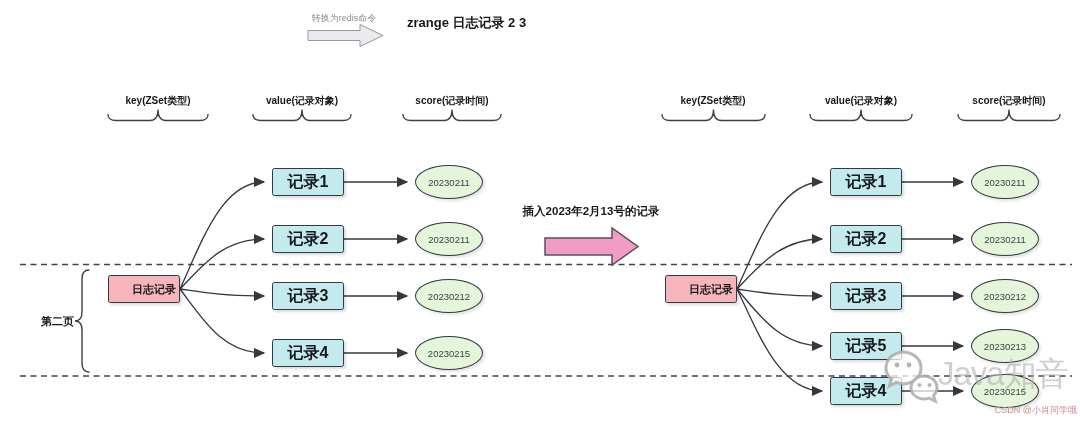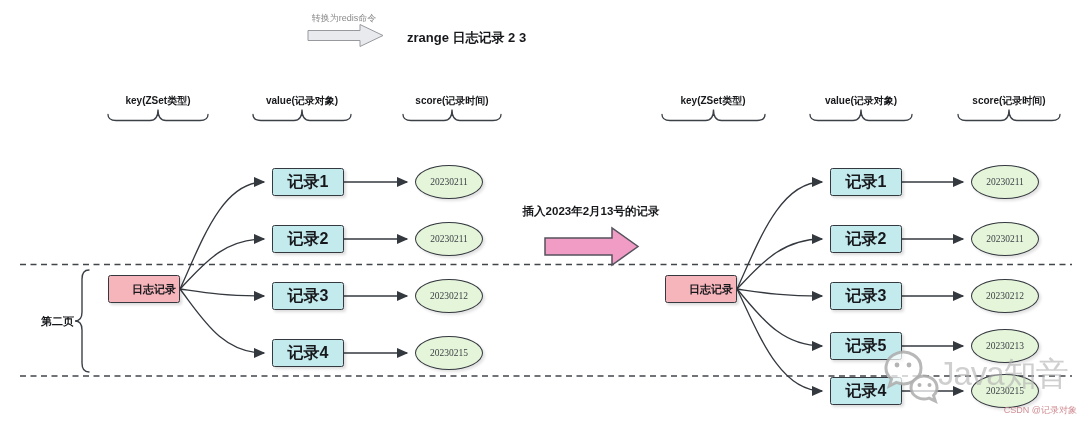--- a/index.html
+++ b/index.html
@@ -11,21 +11,21 @@
   .insert-label{position:absolute;font-size:11.5px;font-weight:bold;color:#17181b;white-space:nowrap;transform:translateX(-50%);z-index:2;}
   .hdr{position:absolute;font-size:10px;font-weight:bold;color:#17181b;white-space:nowrap;transform:translateX(-50%);z-index:2;}
   .key-box{position:absolute;width:72px;height:28px;background:#f5b5bb;border:1.4px solid #34383f;border-radius:2.5px;
            display:flex;align-items:center;justify-content:center;font-size:11px;font-weight:bold;color:#17181b;
            box-shadow:2px 2px 3px rgba(0,0,0,.15);z-index:1;box-sizing:border-box;padding-left:20px;}
   .record-box{position:absolute;width:72px;height:28px;background:#c3ebee;border:1.4px solid #34383f;border-radius:2.5px;
            display:flex;align-items:center;justify-content:center;font-size:16px;font-weight:bold;color:#17181b;
            box-shadow:2px 2px 3px rgba(0,0,0,.14);z-index:1;box-sizing:border-box;}
   .score-ellipse{position:absolute;width:68px;height:34px;background:#e5f5da;border:1.4px solid #34383f;border-radius:50%;
            display:flex;align-items:center;justify-content:center;font-size:9.5px;color:#3c4146;
-           box-shadow:2px 2px 3px rgba(0,0,0,.12);z-index:1;box-sizing:border-box;font-family:Liberation Serif, serif;}
+           box-shadow:2px 2px 3px rgba(0,0,0,.12);z-index:1;box-sizing:border-box;}
   .page-label{position:absolute;font-size:11px;font-weight:bold;color:#17181b;white-space:nowrap;z-index:2;}
   #watermark{position:absolute;left:938px;top:352px;font-size:33px;font-weight:normal;letter-spacing:-1px;
            color:rgba(178,178,178,0.62);z-index:5;white-space:nowrap;}
   #wm-icon{position:absolute;left:883px;top:349px;z-index:5;}
   #credit{position:absolute;right:3px;top:404px;font-size:9px;color:#d08d93;z-index:5;white-space:nowrap;}
 </style>
 </head>
 <body>
 
 <div id="canvas">
@@ -60,21 +60,21 @@
       <line x1="902" y1="239" x2="963" y2="239" stroke="#34383f" stroke-width="1.3" marker-end="url(#arrowhead)"></line>
       <line x1="902" y1="296" x2="963" y2="296" stroke="#34383f" stroke-width="1.3" marker-end="url(#arrowhead)"></line>
       <line x1="902" y1="346" x2="963" y2="346" stroke="#34383f" stroke-width="1.3" marker-end="url(#arrowhead)"></line>
       <line x1="902" y1="391" x2="963" y2="391" stroke="#34383f" stroke-width="1.3" marker-end="url(#arrowhead)"></line>
       <path d="M 89 270 Q 82 270 82 279 L 82 312 Q 82 321 75 321 Q 82 321 82 330 L 82 363 Q 82 372 89 372" fill="none" stroke="#3c4147" stroke-width="1.4" stroke-linecap="round"></path>
       <path d="M308 30.5 L360 30.5 L360 24.5 L383 35.5 L360 46.5 L360 40.5 L308 40.5 Z" fill="#e8eaee" stroke="#97999e" stroke-width="1"></path>
       <path d="M545 238 L612 238 L612 228 L638 246.5 L612 265 L612 255 L545 255 Z" fill="#f09cc5" stroke="#56525e" stroke-width="1.5"></path>
     </svg>
 
   <div class="small-gray" style="left:344px;top:12px;">转换为redis命令</div>
-  <div class="top-text" style="left:407px;top:29px;">zrange 日志记录 2 3</div>
+  <div class="top-text" style="left:407px;top:14px;">zrange 日志记录 2 3</div>
 
   <div class="insert-label" style="left:591px;top:204px;">插入2023年2月13号的记录</div>
 
   <div class="key-box" style="left:108px;top:275px;">日志记录</div>
   <div class="key-box" style="left:665px;top:275px;">日志记录</div>
 
   <div class="page-label" style="left:41px;top:314px;">第二页</div>
 
   <svg id="wm-icon" width="58" height="56" viewBox="0 0 58 56">
     <g fill="rgba(255,255,255,0.72)" stroke="rgba(172,172,172,0.85)" stroke-width="3">
@@ -82,21 +82,21 @@
       <path d="M28 39 a13 11.5 0 1 1 22.5 7.5 l1.8 5.6 -6.2 -3 a13 11.5 0 0 1 -18.1 -10.1 z"></path>
     </g>
     <g fill="rgba(172,172,172,0.9)">
       <circle cx="14" cy="16" r="2.4"></circle>
         <circle cx="26" cy="16" r="2.4"></circle>
       <circle cx="36.5" cy="36" r="2"></circle>
         <circle cx="46.5" cy="36" r="2"></circle>
     </g>
   </svg>
   <div id="watermark">Java知音</div>
-  <div id="credit">CSDN @记录对象</div>
+  <div id="credit">CSDN @小肖同学哦</div>
 <div class="hdr" style="left: 158px; top: 94px;">key(ZSet类型)</div>
     <div class="hdr" style="left: 302px; top: 94px;">value(记录对象)</div>
     <div class="hdr" style="left: 452px; top: 94px;">score(记录时间)</div>
     <div class="record-box" style="left: 272px; top: 168px;">记录1</div>
     <div class="score-ellipse" style="left: 415px; top: 165px;">20230211</div>
     <div class="record-box" style="left: 272px; top: 225px;">记录2</div>
     <div class="score-ellipse" style="left: 415px; top: 222px;">20230211</div>
     <div class="record-box" style="left: 272px; top: 282px;">记录3</div>
     <div class="score-ellipse" style="left: 415px; top: 279px;">20230212</div>
     <div class="record-box" style="left: 272px; top: 339px;">记录4</div>

